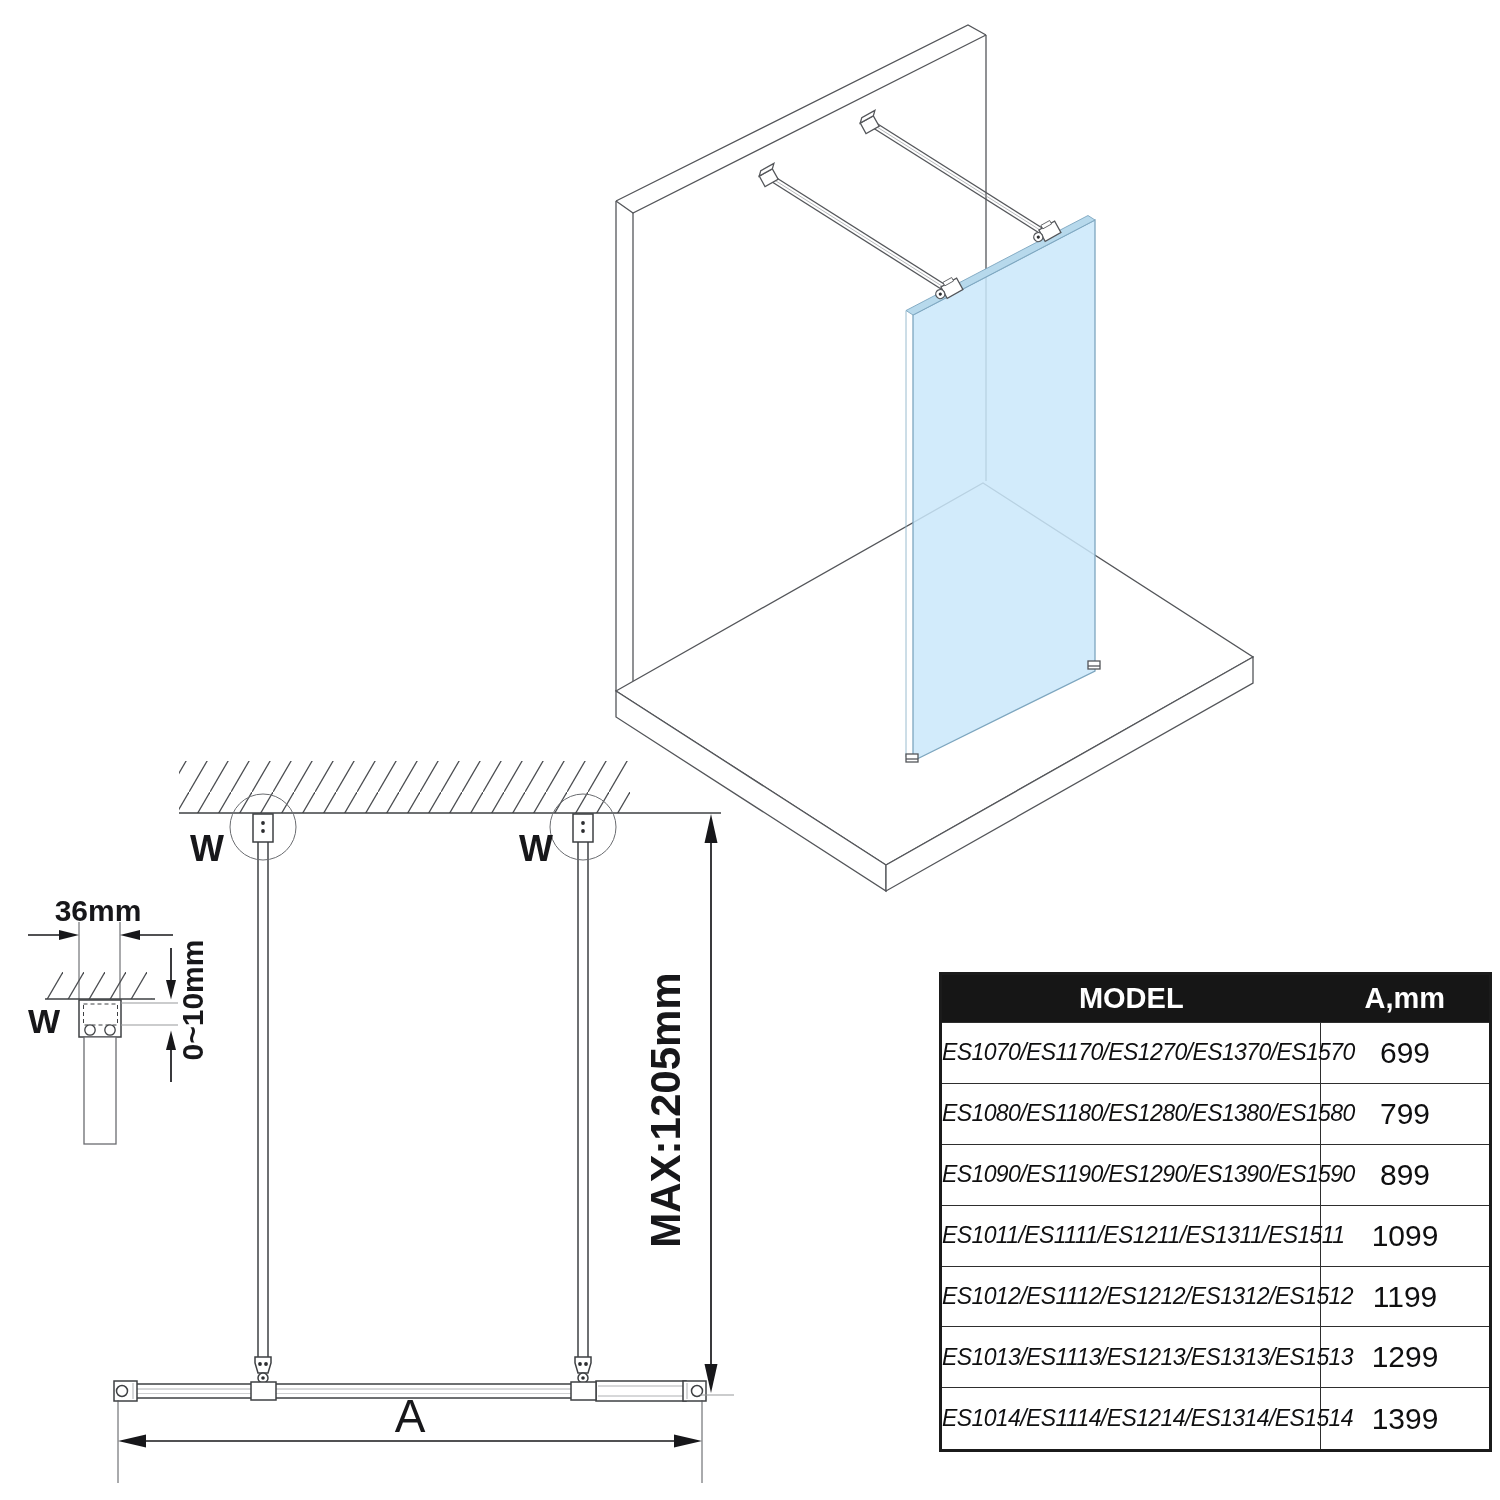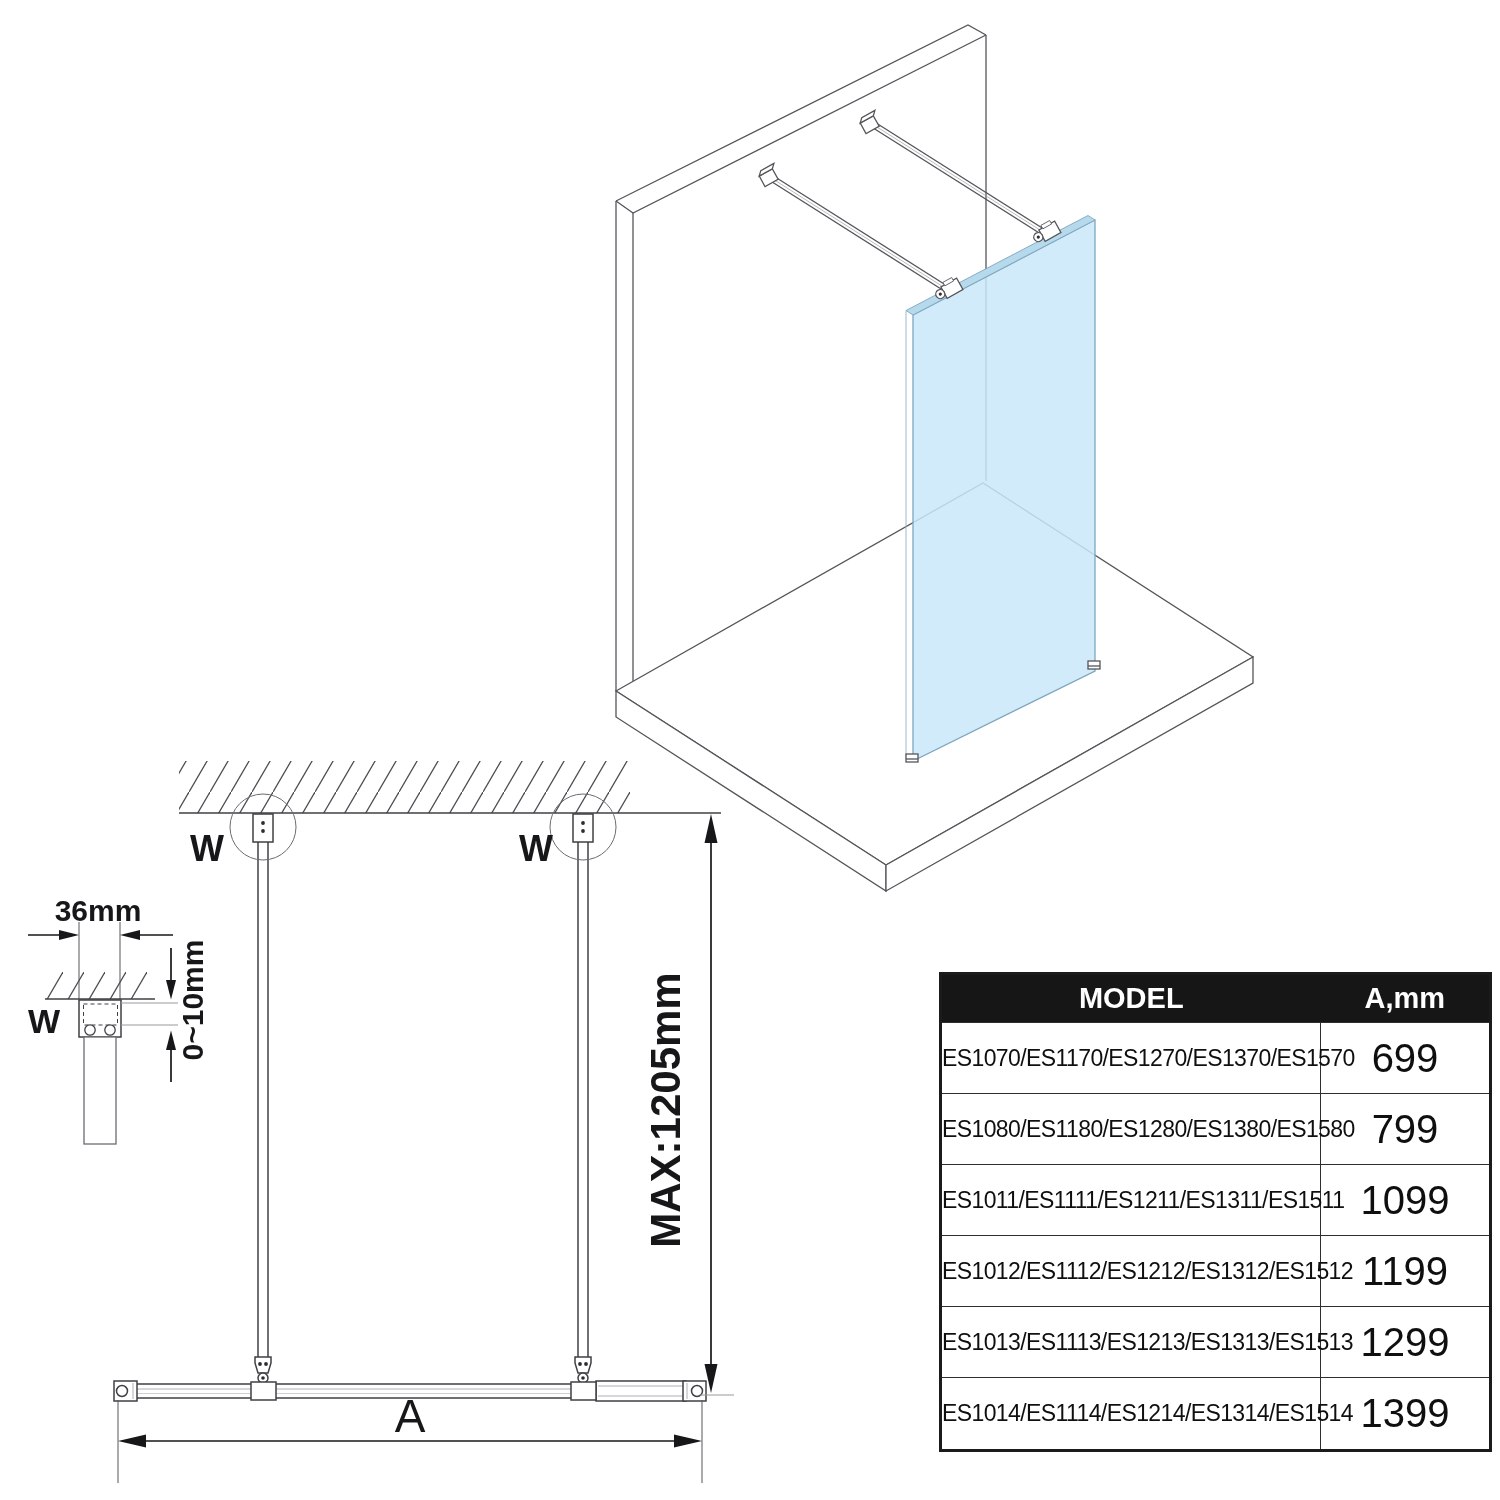--- a/index.html
+++ b/index.html
@@ -21,22 +21,22 @@
   .ref-gray{stroke:#97999c;stroke-width:1.2;fill:none;}
 
   
   .spec-table{position:absolute;left:923px;top:972px;width:550px;height:480px;padding-left:16px;}
   .spec-table table{width:100%;height:100%;border-collapse:collapse;table-layout:fixed;
                     border:3px solid #1b1b1b;}
   .spec-table thead th{background:#161616;color:#ffffff;font-weight:bold;font-size:29px;
                        height:47px;text-align:center;vertical-align:middle;padding:0;}
   .spec-table tbody td{border:1.6px solid #2e2e2e;background:#ffffff;color:#0f0f10;
                        text-align:center;vertical-align:middle;padding:0;}
-  .spec-table td.model{font-size:23px;letter-spacing:-0.6px;}
-  .spec-table td.aval{font-size:40px;}
+  .spec-table td.model{font-size:23px;letter-spacing:-0.6px;font-style:italic;}
+  .spec-table td.aval{font-size:30px;}
   .col-model{width:380px;}
   .col-a{width:170px;}
 </style>
 </head>
 <body>
 
 <div class="canvas">
 
 <svg width="1500" height="1500" viewBox="0 0 1500 1500">
   <defs>
@@ -245,20 +245,24 @@
     <tbody>
       <tr>
         <td class="model">ES1070/ES1170/ES1270/ES1370/ES1570</td>
         <td class="aval">699</td>
       </tr>
       <tr>
         <td class="model">ES1080/ES1180/ES1280/ES1380/ES1580</td>
         <td class="aval">799</td>
       </tr>
       <tr>
+        <td class="model">ES1090/ES1190/ES1290/ES1390/ES1590</td>
+        <td class="aval">899</td>
+      </tr>
+      <tr>
         <td class="model">ES1011/ES1111/ES1211/ES1311/ES1511</td>
         <td class="aval">1099</td>
       </tr>
       <tr>
         <td class="model">ES1012/ES1112/ES1212/ES1312/ES1512</td>
         <td class="aval">1199</td>
       </tr>
       <tr>
         <td class="model">ES1013/ES1113/ES1213/ES1313/ES1513</td>
         <td class="aval">1299</td>

